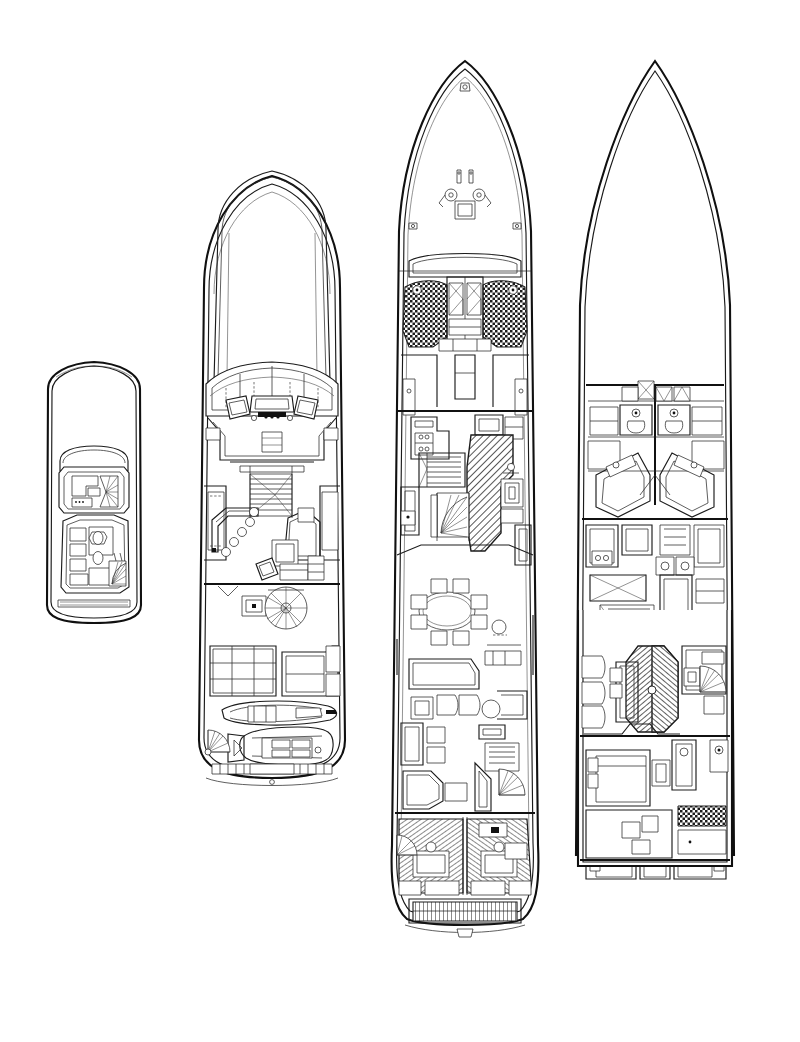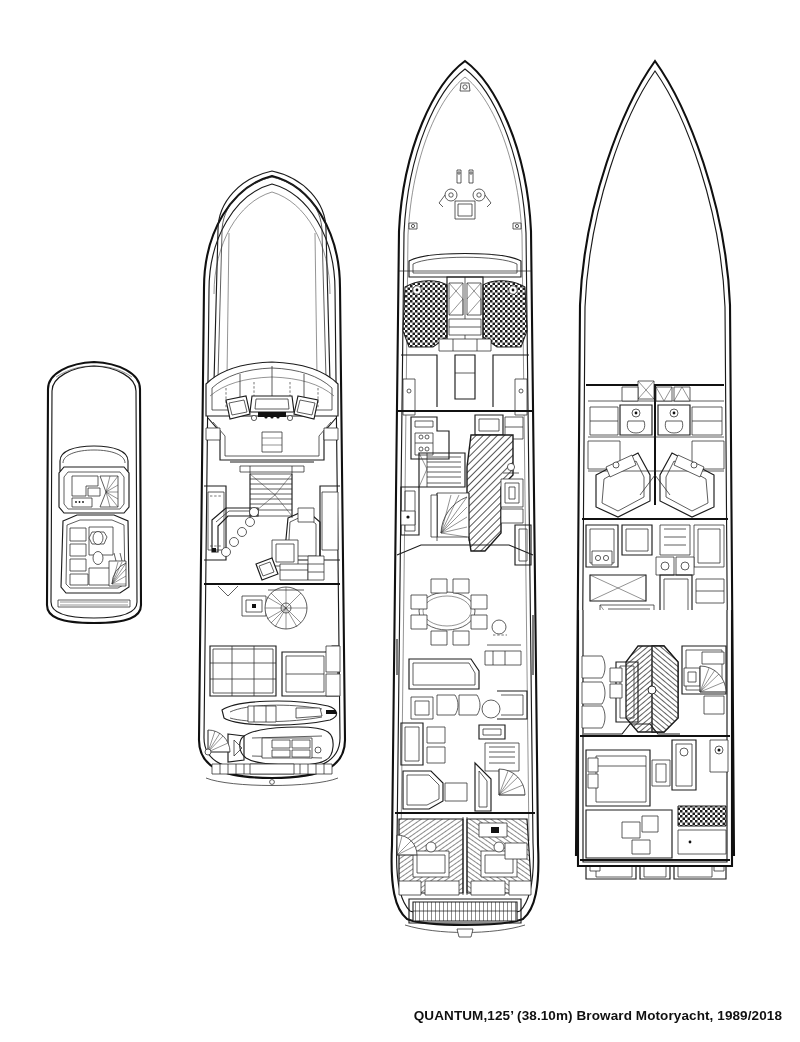--- a/index.html
+++ b/index.html
@@ -734,14 +734,13 @@
       <path class="thin-f" d="M82 206 L98 206 L98 222 L82 222 Z"></path>
       <path class="thin-f" d="M62 212 L80 212 L80 228 L62 228 Z"></path>
       <path class="thin-f" d="M72 230 L90 230 L90 244 L72 244 Z"></path>
       <path fill="url(#mvCheck)" stroke="#1d1d1d" stroke-width="1" d="M118 196 L166 196 L166 216 L118 216 Z"></path>
       <path class="thin-f" d="M118 220 L166 220 L166 244 L118 244 Z"></path>
       <circle class="solidblk" cx="130" cy="232" r="1.4"></circle>
       <path class="bulk" d="M20 250 L170 250"></path>
     </g>
   </svg>
 
-  <div id="caption">QUANTUM,125’ (38.10m) Broward Motoryacht, 1989/2018</div>
 </div>
 
 </body></html>

